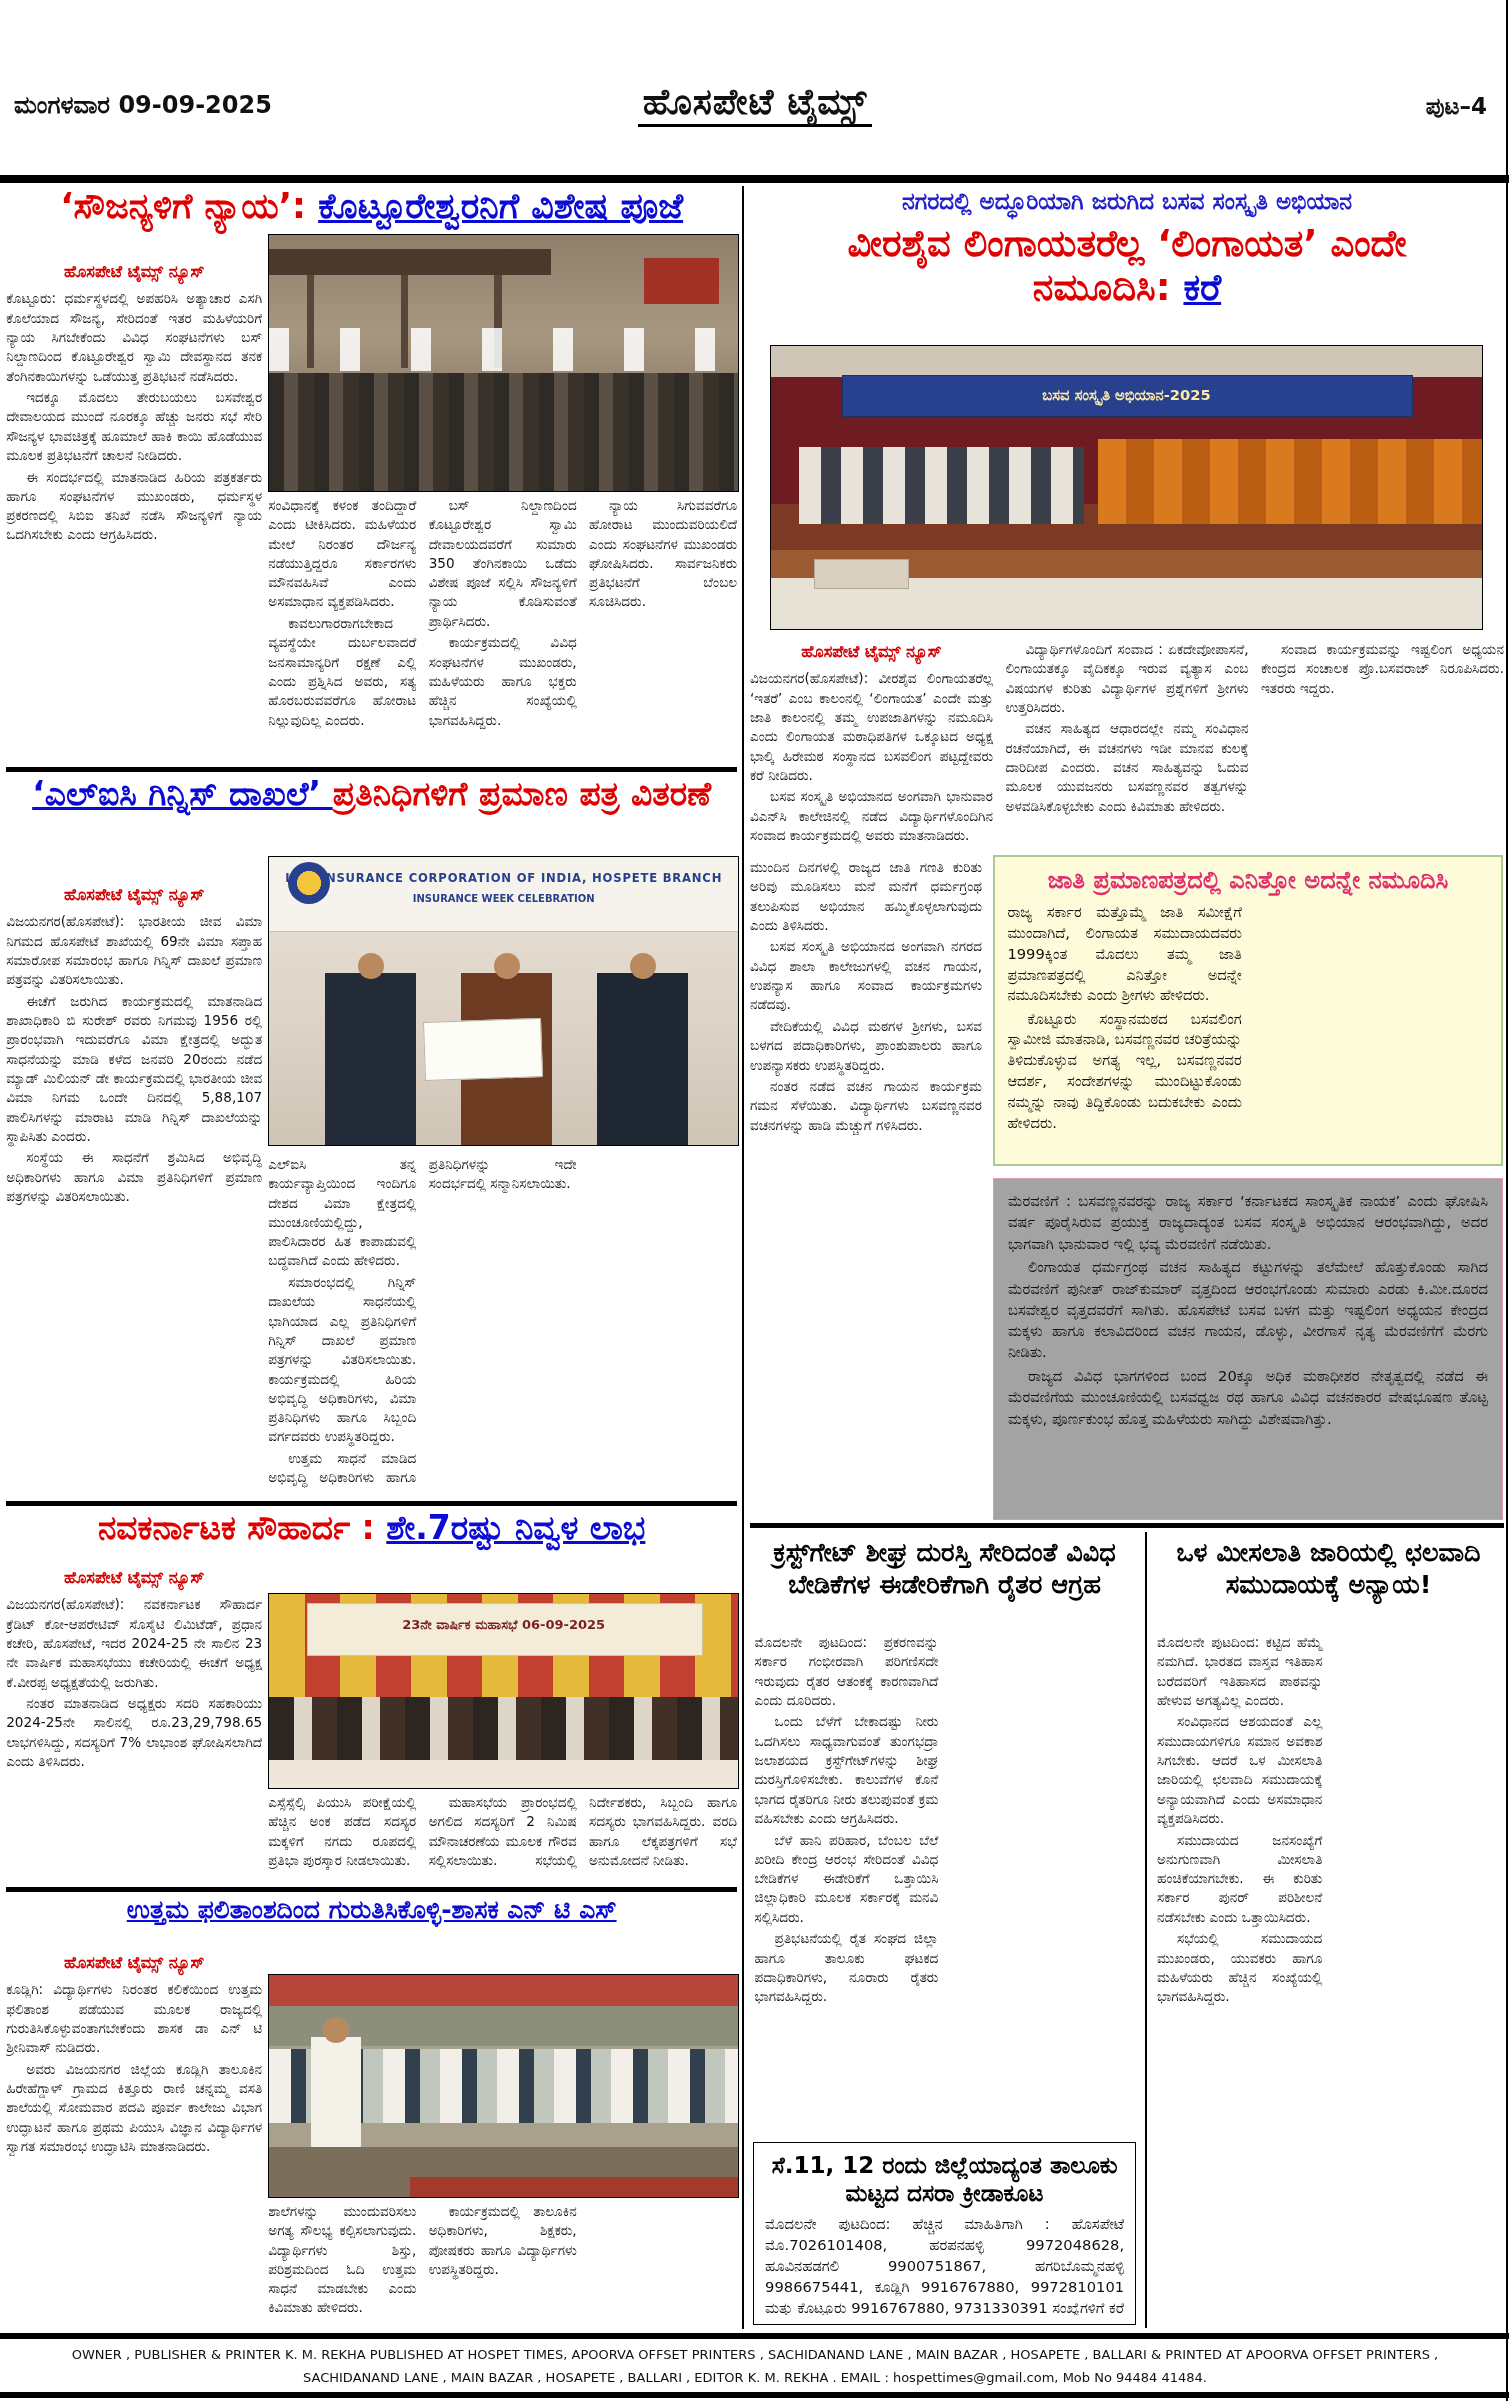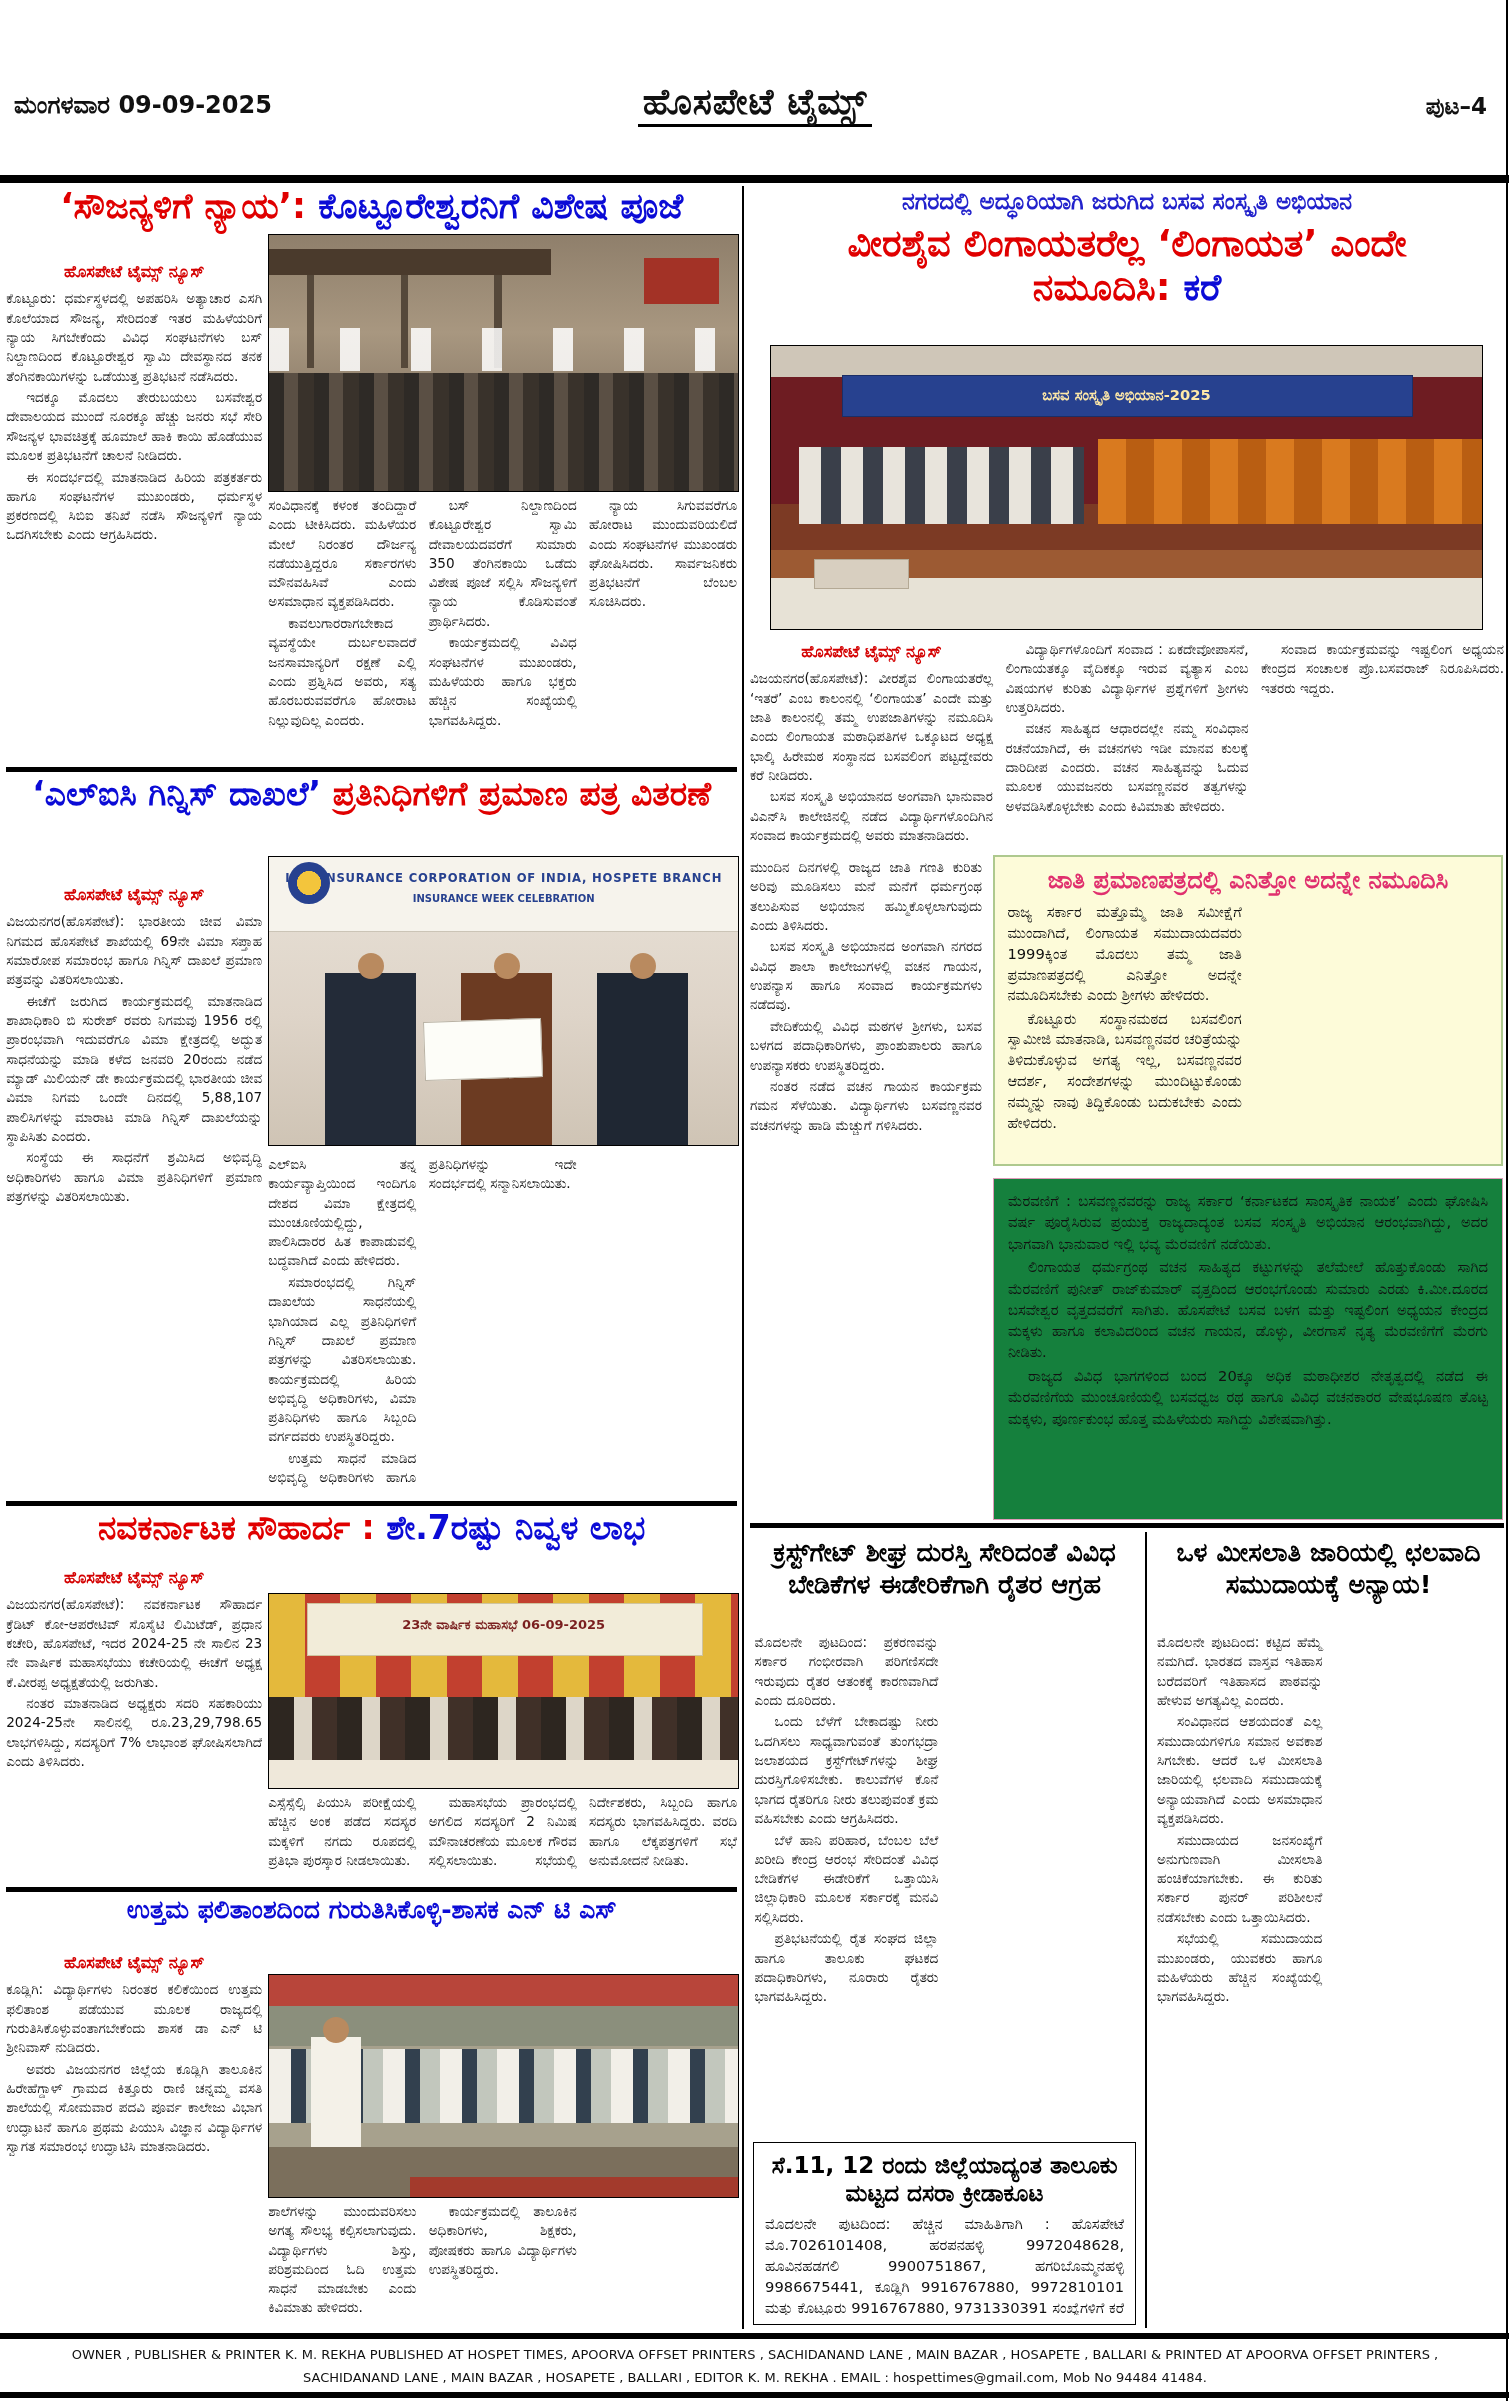--- a/index.html
+++ b/index.html
@@ -7,41 +7,41 @@
         font-family:"DejaVu Sans","Liberation Sans",sans-serif;color:#111;overflow:hidden;margin:0 auto;}
   .abs{position:absolute;}
   .rule{position:absolute;background:#000;}
   
   .hdr-date{left:14px;top:91px;font-size:24px;font-weight:bold;}
   .hdr-mast{left:0;right:0;top:81px;text-align:center;font-size:36px;font-weight:bold;letter-spacing:0.8px;}
   .hdr-mast span{border-bottom:3.1px solid #000;padding:0 4.6px 1.5px;}
   .hdr-page{right:23px;top:93px;font-size:23px;font-weight:bold;}
   
   .hl{font-weight:bold;text-align:center;line-height:1.18;}
-  .red{color:#e00000;} .blue{color:#0b0bd6;}
+  .red{color:#e00000;} .blue{color:#0b0bd6;text-decoration:underline;}
   .kicker{color:#2222cc;font-weight:bold;text-align:center;font-size:23px;}
   .byline{color:#d40000;font-weight:bold;text-align:center;font-size:16.3px;margin:0 0 6.2px 0;}
   
   .txt{font-size:13.6px;line-height:1.42;text-align:justify;overflow:hidden;}
   .txt p{margin:0 0 2.3px 0;text-indent:20px;}
   .txt p:first-child{text-indent:0;}
   .cols3{column-count:3;column-gap:12.4px;column-fill:auto;}
   .cols2{column-count:2;column-gap:12.4px;column-fill:auto;}
   
   .photo{position:absolute;border:1.5px solid #000;overflow:hidden;}
   .ph-layer{position:absolute;}
   .person{position:absolute;}
   .person:before{content:"";position:absolute;left:50%;top:-20px;transform:translateX(-50%);
                  width:26px;height:26px;border-radius:50%;background:#b98a5f;}
   .banner-txt{position:absolute;width:100%;text-align:center;font-weight:bold;}
   
   .box-yellow{position:absolute;background:#fdfbd9;border:2.3px solid #aec98e;padding:7.7px 12.4px;box-sizing:border-box;overflow:hidden;}
   .box-yellow h3{margin:1.5px 0 7.7px;color:#e0306e;font-size:24px;text-align:center;font-weight:bold;}
   .box-yellow .txt{font-size:14.7px;}
-  .box-pink{position:absolute;background:#15803d;border:1.5px solid #dd9ab8;padding:11px 14px;box-sizing:border-box;overflow:hidden;}
+  .box-pink{position:absolute;background:#a3a3a3;border:1.5px solid #dd9ab8;padding:11px 14px;box-sizing:border-box;overflow:hidden;}
   .box-pink .txt{font-size:14.7px;line-height:1.45;}
   .panel-hl{font-weight:bold;text-align:center;font-size:25.6px;line-height:1.25;color:#000;}
   .m2box{position:absolute;border:1.5px solid #000;padding:7.7px 11px;box-sizing:border-box;overflow:hidden;}
   .m2box .panel-hl{font-size:23px;}
   .m2box .txt{font-size:14.7px;margin-top:6.2px;}
   
   .footer-line{position:absolute;left:0;right:0;text-align:center;font-size:13px;font-weight:normal;}
 </style>
 </head>
 <body>

